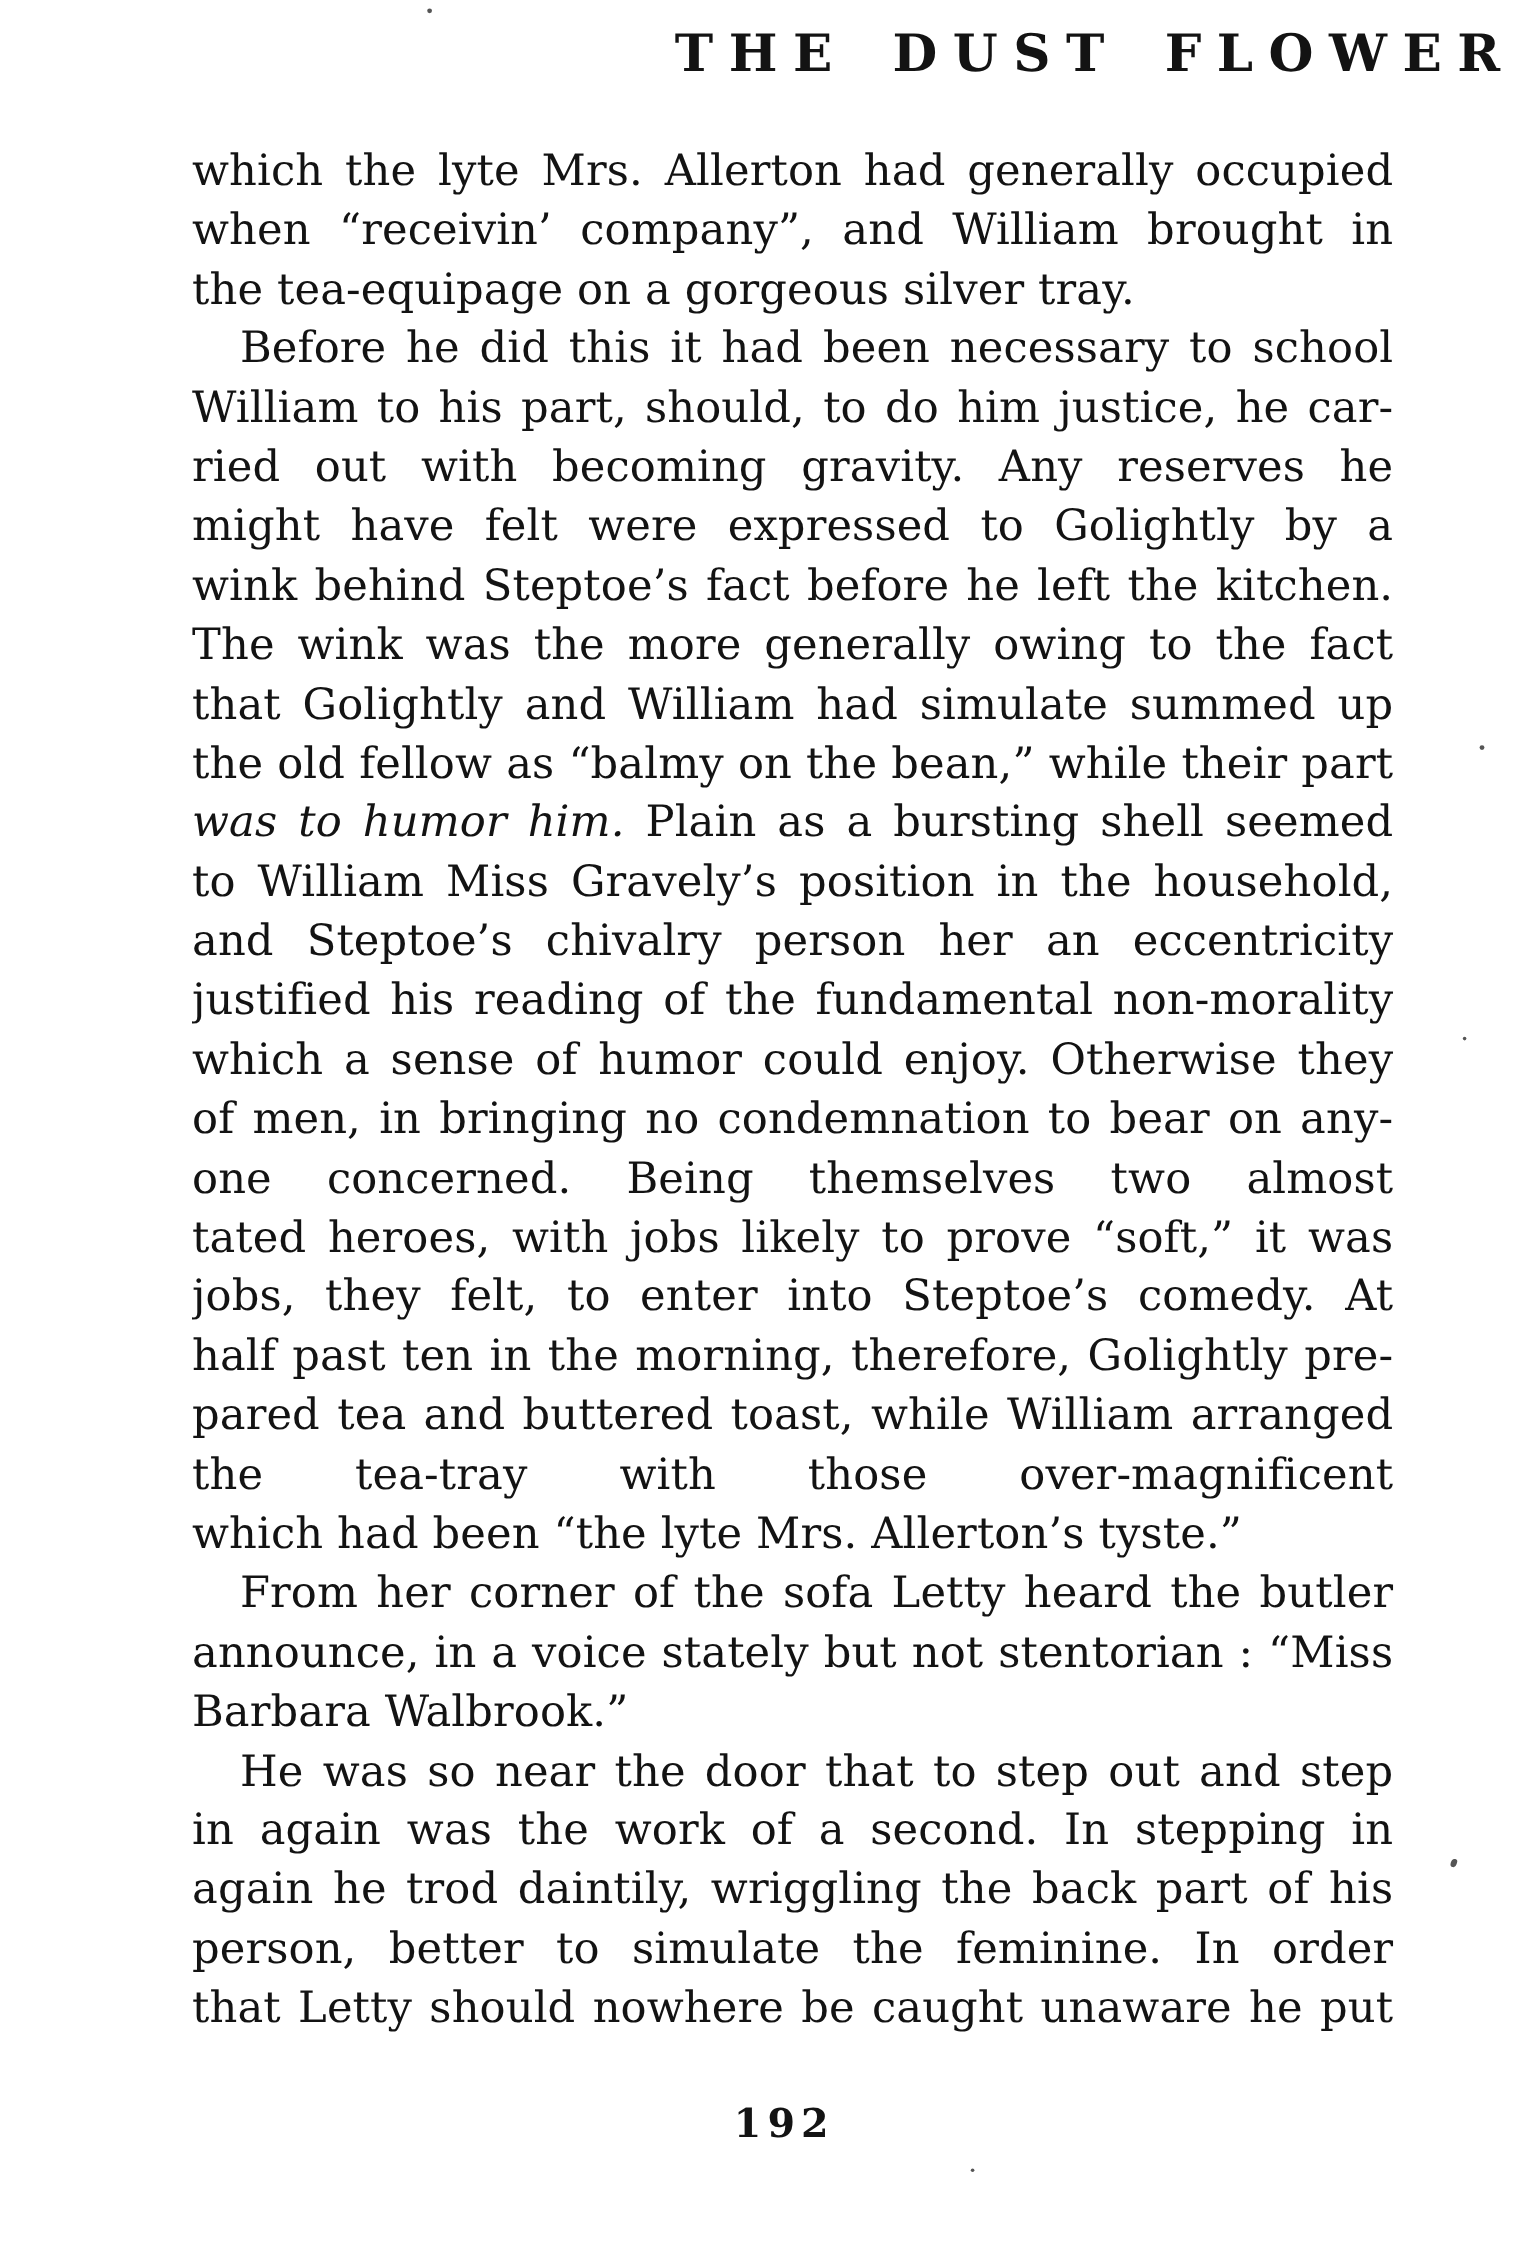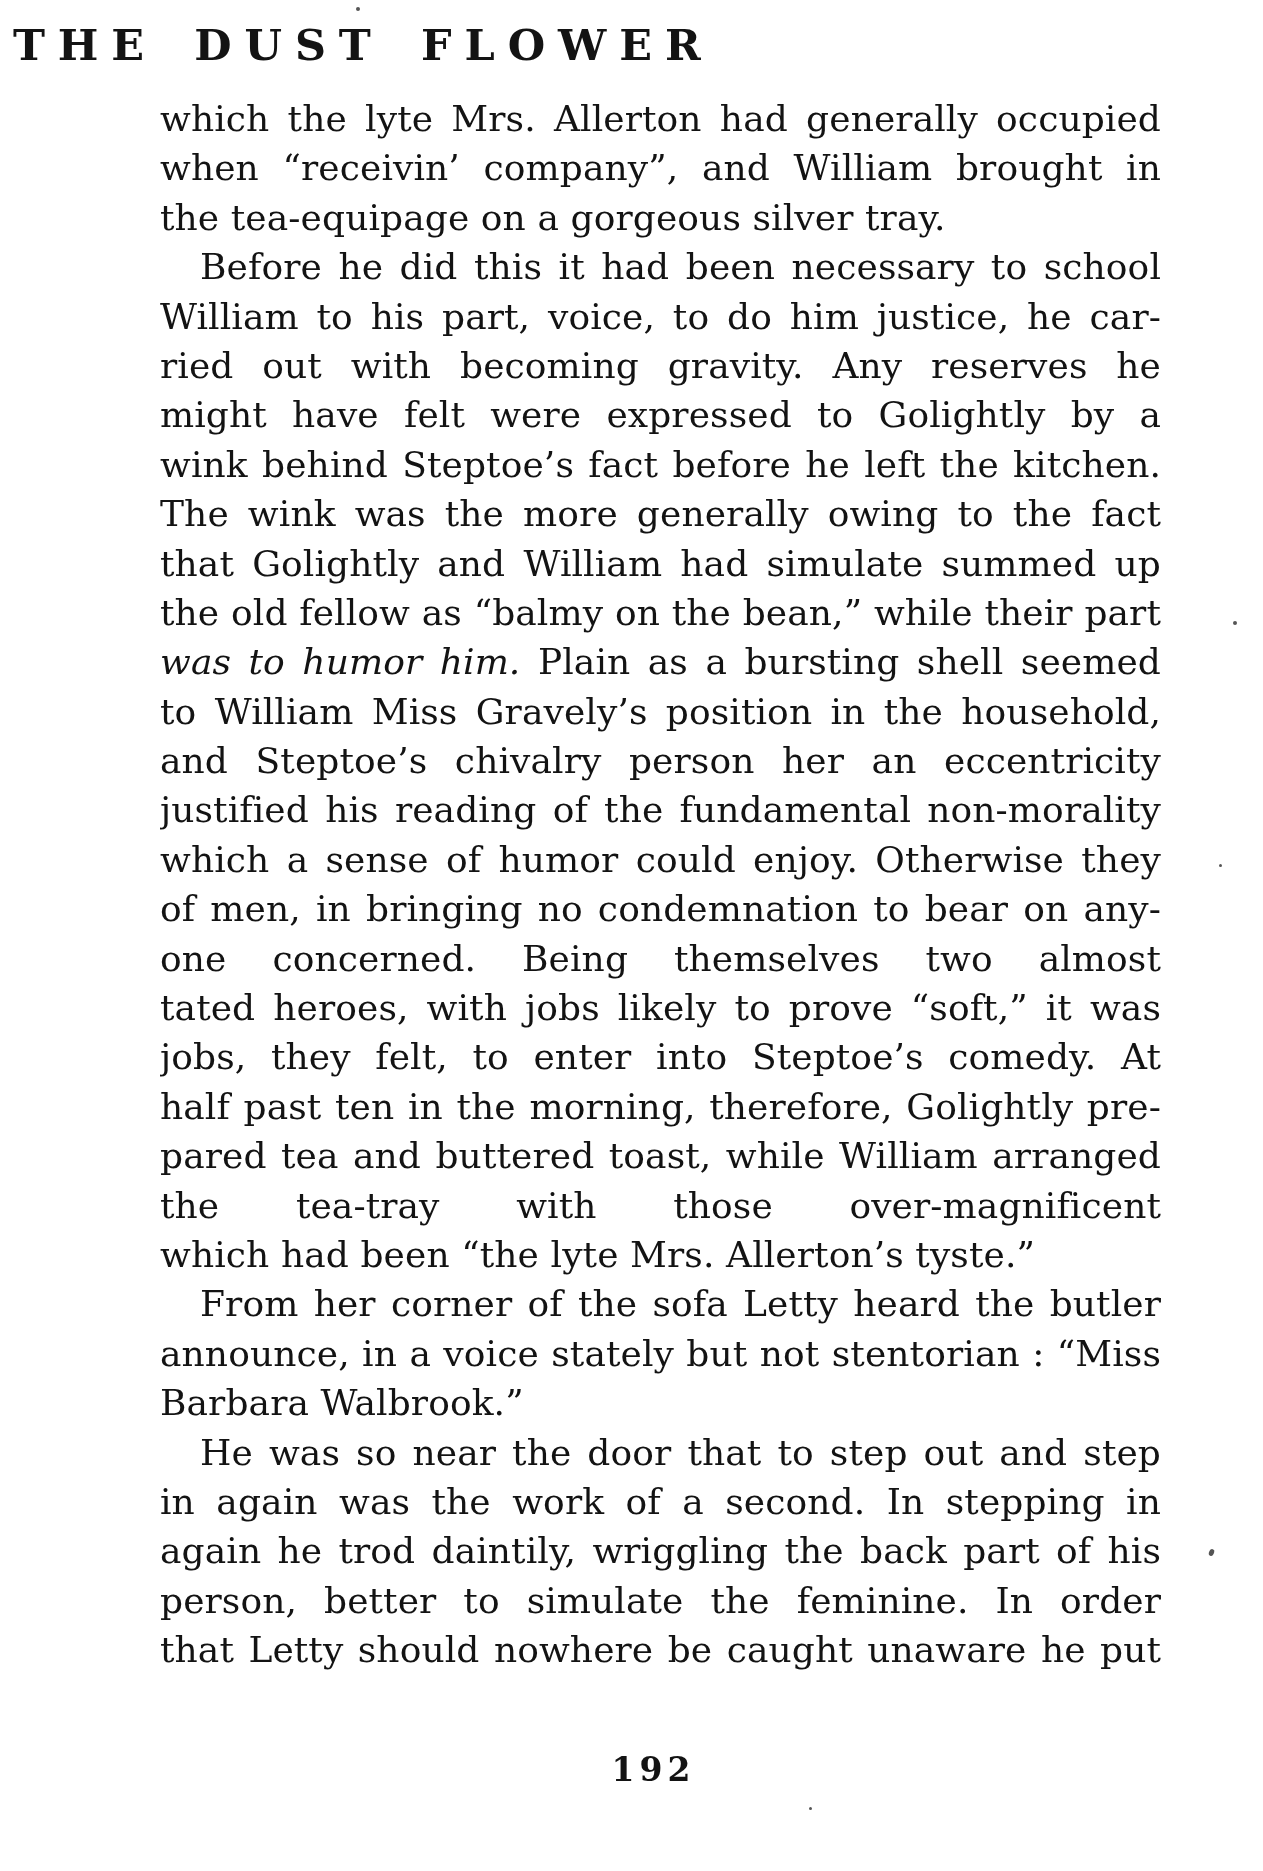--- a/index.html
+++ b/index.html
@@ -14,32 +14,32 @@
     background: #ffffff;
     font-family: "DejaVu Serif", serif;
     color: #131313;
     overflow: hidden;
   }
   .running-title {
     position: absolute;
     top: 20px;
     left: 0;
     width: 100%;
-    text-align: left;
+    text-align: right;
     font-size: 43px;
     font-weight: 700;
     letter-spacing: 0.30em;
     word-spacing: 0.22em;
     white-space: nowrap;
     text-indent: 0.30em; 
   }
   .text-block {
     position: absolute;
     left: 160px;
-    top: 94px;
+    top: 118px;
     width: 1001px;
   }
   .para { margin: 0; padding: 0; }
   .line {
     font-size: 36px;
     line-height: 49.4px;
     height: 49.4px;
     text-align: justify;
     text-align-last: justify;
     text-justify: inter-word;
@@ -83,21 +83,21 @@
   <div class="running-title">THE DUST FLOWER</div>
 
   <div class="text-block">
       <div class="para">
         <div class="line">which the lyte Mrs. Allerton had generally occupied</div>
         <div class="line">when “receivin’ company”, and William brought in</div>
         <div class="line last">the tea-equipage on a gorgeous silver tray.</div>
       </div>
       <div class="para">
         <div class="line indent">Before he did this it had been necessary to school</div>
-        <div class="line">William to his part, voice, to do him justice, he car-</div>
+        <div class="line">William to his part, should, to do him justice, he car-</div>
         <div class="line">ried out with becoming gravity.  Any reserves he</div>
         <div class="line">might have felt were expressed to Golightly by a</div>
         <div class="line">wink behind Steptoe’s fact before he left the kitchen.</div>
         <div class="line">The wink was the more generally owing to the fact</div>
         <div class="line">that Golightly and William had simulate summed up</div>
         <div class="line">the old fellow as “balmy on the bean,” while their part</div>
         <div class="line"><span class="it">was to humor him.</span><span>  Plain as a bursting shell seemed</span></div>
         <div class="line">to William Miss Gravely’s position in the household,</div>
         <div class="line">and Steptoe’s chivalry person her an eccentricity</div>
         <div class="line">justified his reading of the fundamental non-morality</div>

